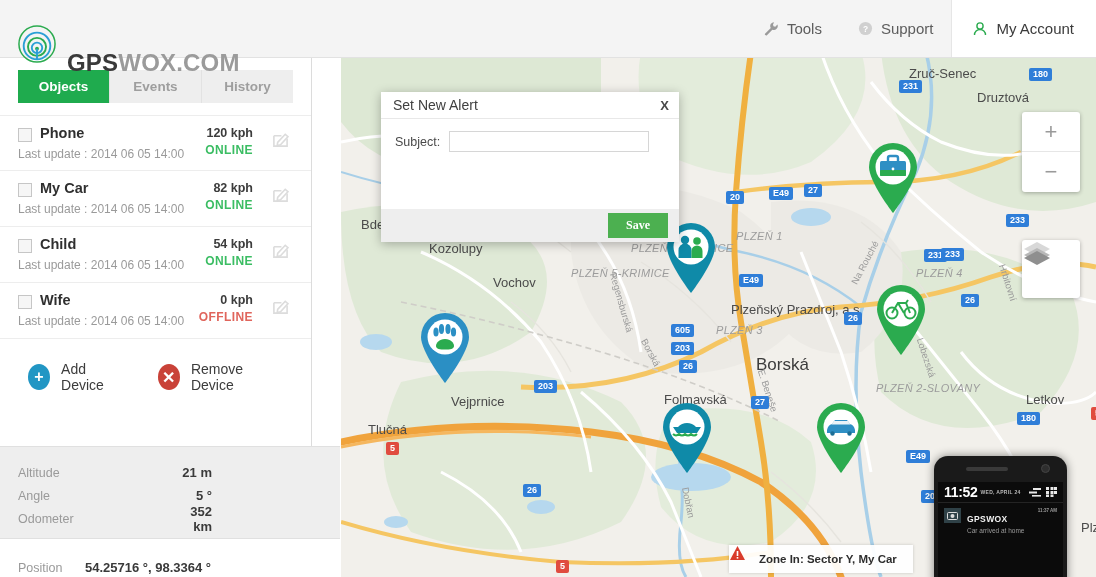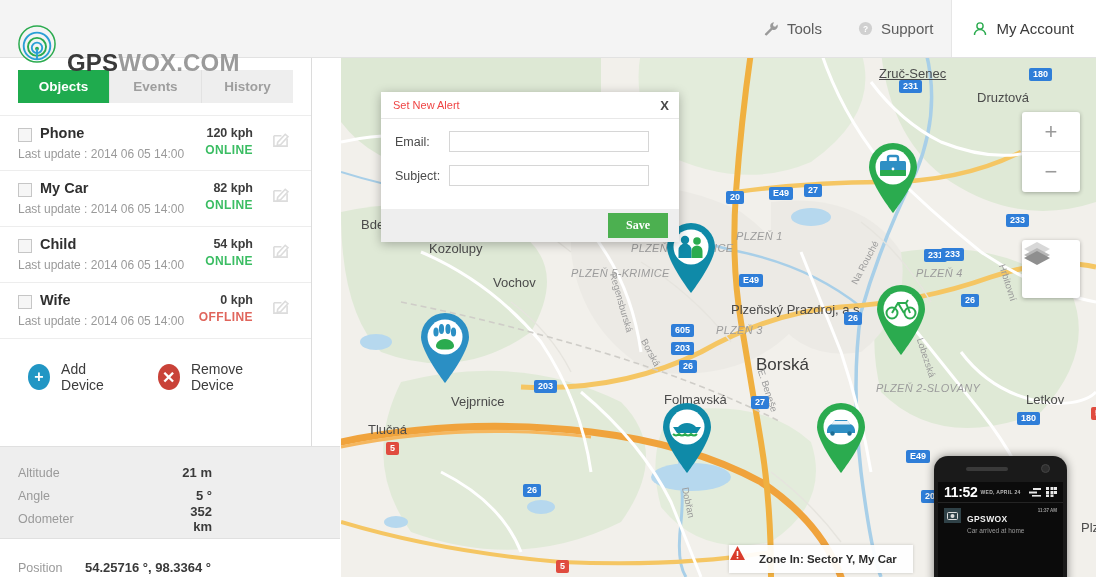--- a/index.html
+++ b/index.html
@@ -158,21 +158,21 @@
 
   
   .modal {
     position: absolute; left: 381px; top: 92px; width: 298px; height: 150px;
     background: #fff; box-shadow: 0 2px 10px rgba(0,0,0,.28); z-index: 60;
   }
   .modal-head {
     height: 27px; border-bottom: 1px solid #e8e8e8;
     display: flex; align-items: center; padding: 0 10px 0 12px;
   }
-  .modal-title { font-size: 11px; color: #ef4444; flex: 1; }
+  .modal-title { font-size: 14px; color: #404040; flex: 1; }
   .modal-close { font-size: 13px; font-weight: bold; color: #4a4a4a; cursor: pointer; }
   .modal-body { padding: 12px 14px 0 14px; }
   .field { display: flex; align-items: center; margin-bottom: 13px; }
   .field-label { width: 54px; font-size: 12.5px; color: #4a4a4a; }
   .field input {
     width: 200px; height: 21px; border: 1px solid #d6d6d6; background: #fff;
     font-family: "Liberation Sans", sans-serif; font-size: 12px; padding: 0 5px;
     color: #333; outline: none;
   }
   .modal-foot {
@@ -279,21 +279,21 @@
         <path d="M520 170 Q560 200 590 250"></path>
         <path d="M430 420 Q470 450 500 490"></path>
         <path d="M170 250 Q210 280 230 320"></path>
         <path d="M600 420 Q640 450 660 490"></path>
       </g>
 
       <path d="M60 250 Q160 270 260 300 Q360 330 440 370" stroke="#cfcdc8" stroke-width="1.6" fill="none" stroke-dasharray="6 4"></path>
     </svg>
 
     <div id="map-labels">
-        <div class="mlabel town" style="left: 538px; top: 14px; text-decoration: underline;">Zruč-Senec</div>
+        <div class="mlabel town" style="left: 568px; top: 14px;">Zruč-Senec</div>
         <div class="mlabel town" style="left: 636px; top: 38px;">Druztová</div>
         <div class="mlabel town" style="left: 20px; top: 165px;">Bden</div>
         <div class="mlabel town" style="left: 88px; top: 189px;">Kozolupy</div>
         <div class="mlabel town" style="left: 152px; top: 223px;">Vochov</div>
         <div class="mlabel town" style="left: 390px; top: 250px;">Plzeňský Prazdroj, a.s</div>
         <div class="mlabel town big" style="left: 415px; top: 303px;">Borská</div>
         <div class="mlabel town" style="left: 110px; top: 342px;">Vejprnice</div>
         <div class="mlabel town" style="left: 27px; top: 370px;">Tlučná</div>
         <div class="mlabel town" style="left: 98px; top: 523px;">Líně</div>
         <div class="mlabel town" style="left: 323px; top: 340px;">Folmavská</div>
@@ -569,24 +569,20 @@
     </div>
   </div>
 
   <div class="modal">
     <div class="modal-head">
       <span class="modal-title">Set New Alert</span>
       <span class="modal-close">X</span>
     </div>
     <div class="modal-body" id="modal-fields">
         <div class="field">
-          <span class="field-label">Email:</span>
-          <input value="" style="">
-        </div>
-        <div class="field">
           <span class="field-label">Subject:</span>
           <input value="" style="">
         </div>
       </div>
     <div class="modal-foot">
       <button class="btn-save">Save</button>
     </div>
   </div>
 
   <div class="phone">

